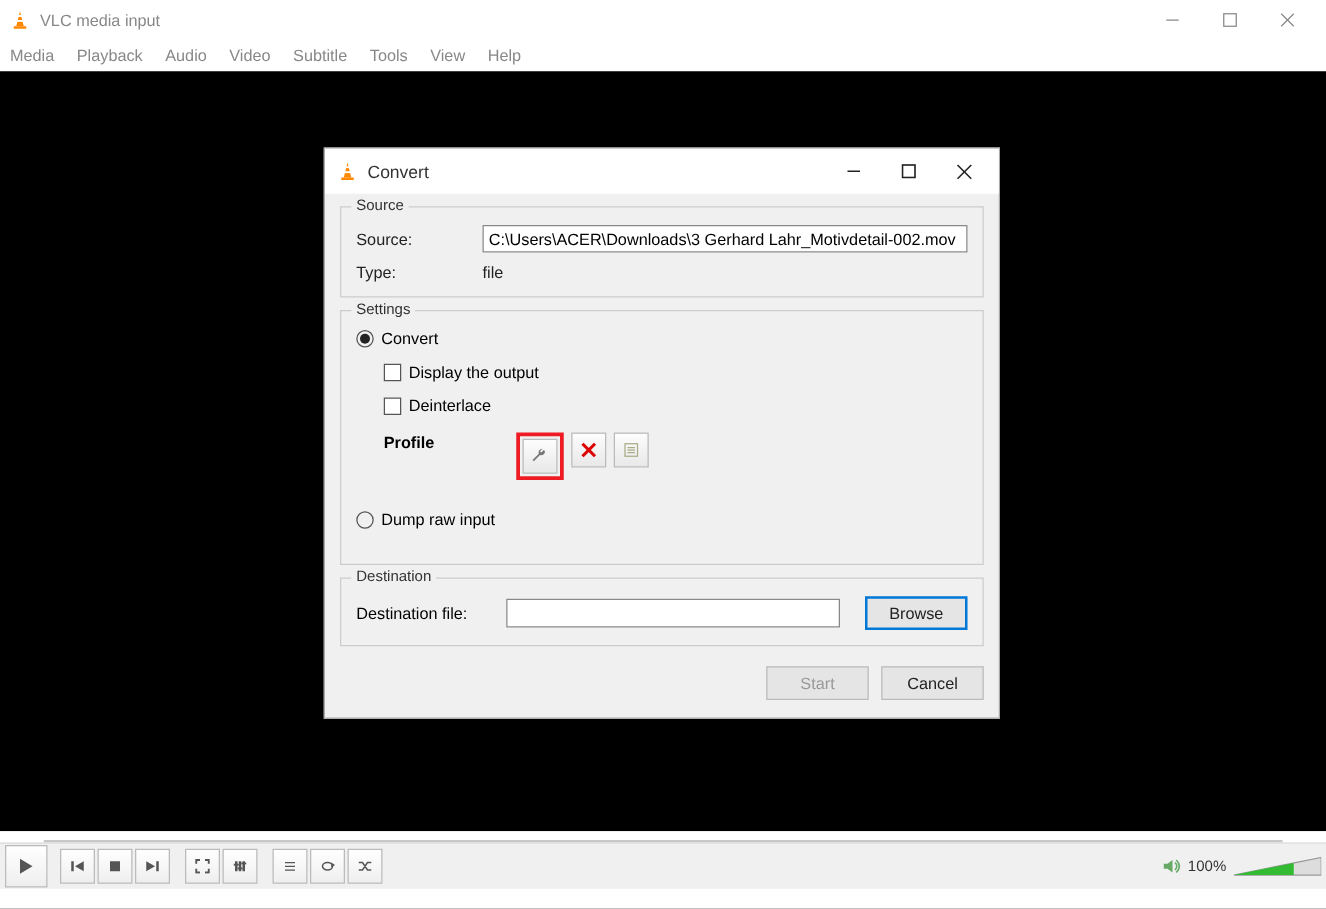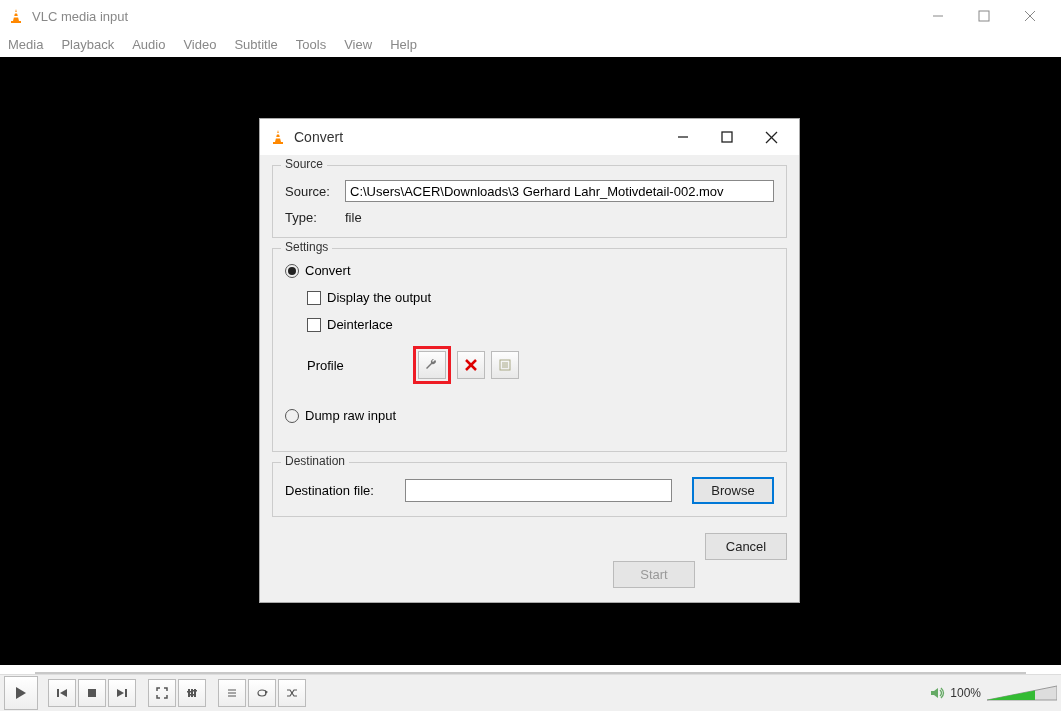--- a/index.html
+++ b/index.html
@@ -39,46 +39,46 @@
 .dialog { position: absolute; left: 259px; top: 118px; width: 541px; background: #f0f0f0; border: 1px solid #aaa; box-shadow: 0 4px 20px rgba(0,0,0,.3); }
 .dlg-title { height: 36px; display: flex; align-items: center; padding: 0 10px; background: #fff; }
 .dlg-title .cone { margin-right: 8px; }
 .dlg-title .t { flex: 1; font-size: 14px; color: #333; }
 .dlg-title .wbtns { display: flex; gap: 8px; }
 .dlg-title .wbtn { width: 36px; height: 28px; display: flex; align-items: center; justify-content: center; color: #222; }
 
 .groupbox { margin: 10px 12px; border: 1px solid #ccc; padding: 14px 12px 12px; position: relative; }
 .groupbox .legend { position: absolute; top: -9px; left: 8px; background: #f0f0f0; padding: 0 4px; color: #333; font-size: 12px; }
 
-.row { display: flex; align-items: center; margin-bottom: 8px; }
+.row { display: flex; align-items: center; margin-bottom: 8px; gap: 41px; }
 .row label { width: 60px; color: #222; }
 .row input[type=text] { flex: 1; height: 22px; border: 1px solid #888; padding: 0 4px; background: #fff; font-size: 13px; }
 .typeval { color: #222; margin-left: 0; }
 
 .radio-row { display: flex; align-items: center; gap: 6px; margin-bottom: 12px; }
 .radio { width: 14px; height: 14px; border: 1px solid #555; border-radius: 50%; display: inline-block; position: relative; }
 .radio.checked::after { content: ""; width: 8px; height: 8px; background: #222; border-radius: 50%; position: absolute; top: 2px; left: 2px; }
 .checkbox { width: 14px; height: 14px; border: 1px solid #555; display: inline-block; background: #fff; }
 .indent { margin-left: 22px; }
 
-.profile-row { display: flex; align-items: center; gap: 6px; margin-top: 14px; margin-left: 22px; }
+.profile-row { display: flex; align-items: flex-start; gap: 6px; margin-top: 14px; margin-left: 22px; font-weight: bold; }
 .profile-row .plabel { width: 100px; }
 .select { width: 230px; height: 23px; border: 1px solid #888; background: #fff; display: flex; align-items: center; padding: 0 4px; position: relative; }
 .select .arrow { position: absolute; right: 4px; top: 4px; }
 .icon-btn { width: 28px; height: 28px; border: 1px solid #bbb; background: linear-gradient(#fdfdfd,#e8e8e8); display: flex; align-items: center; justify-content: center; }
 .red-highlight { border: 3px solid #ee1b24; padding: 2px; }
 
 .dest-row { display: flex; align-items: center; gap: 20px; }
 .dest-row label { width: 100px; }
 .dest-row input { flex: 1; height: 23px; border: 1px solid #888; background: #fff; }
 .browse-btn { width: 82px; height: 27px; border: 2px solid #0078d7; background: #e5e5e5; color: #222; }
 
 .dlg-buttons { display: flex; justify-content: flex-end; gap: 10px; padding: 6px 12px 14px; }
 .btn { width: 82px; height: 27px; border: 1px solid #bbb; background: #e5e5e5; color: #222; }
-.btn:disabled { color: #999; margin-top: 28px; }
+.btn:disabled { color: #999; }
 
 .cone svg { display: block; }
 
 .speaker-icon { display: inline-flex; align-items: center; margin-right: 4px; }
 </style>
 </head>
 <body>
 
 <div class="titlebar">
   <span class="cone">

